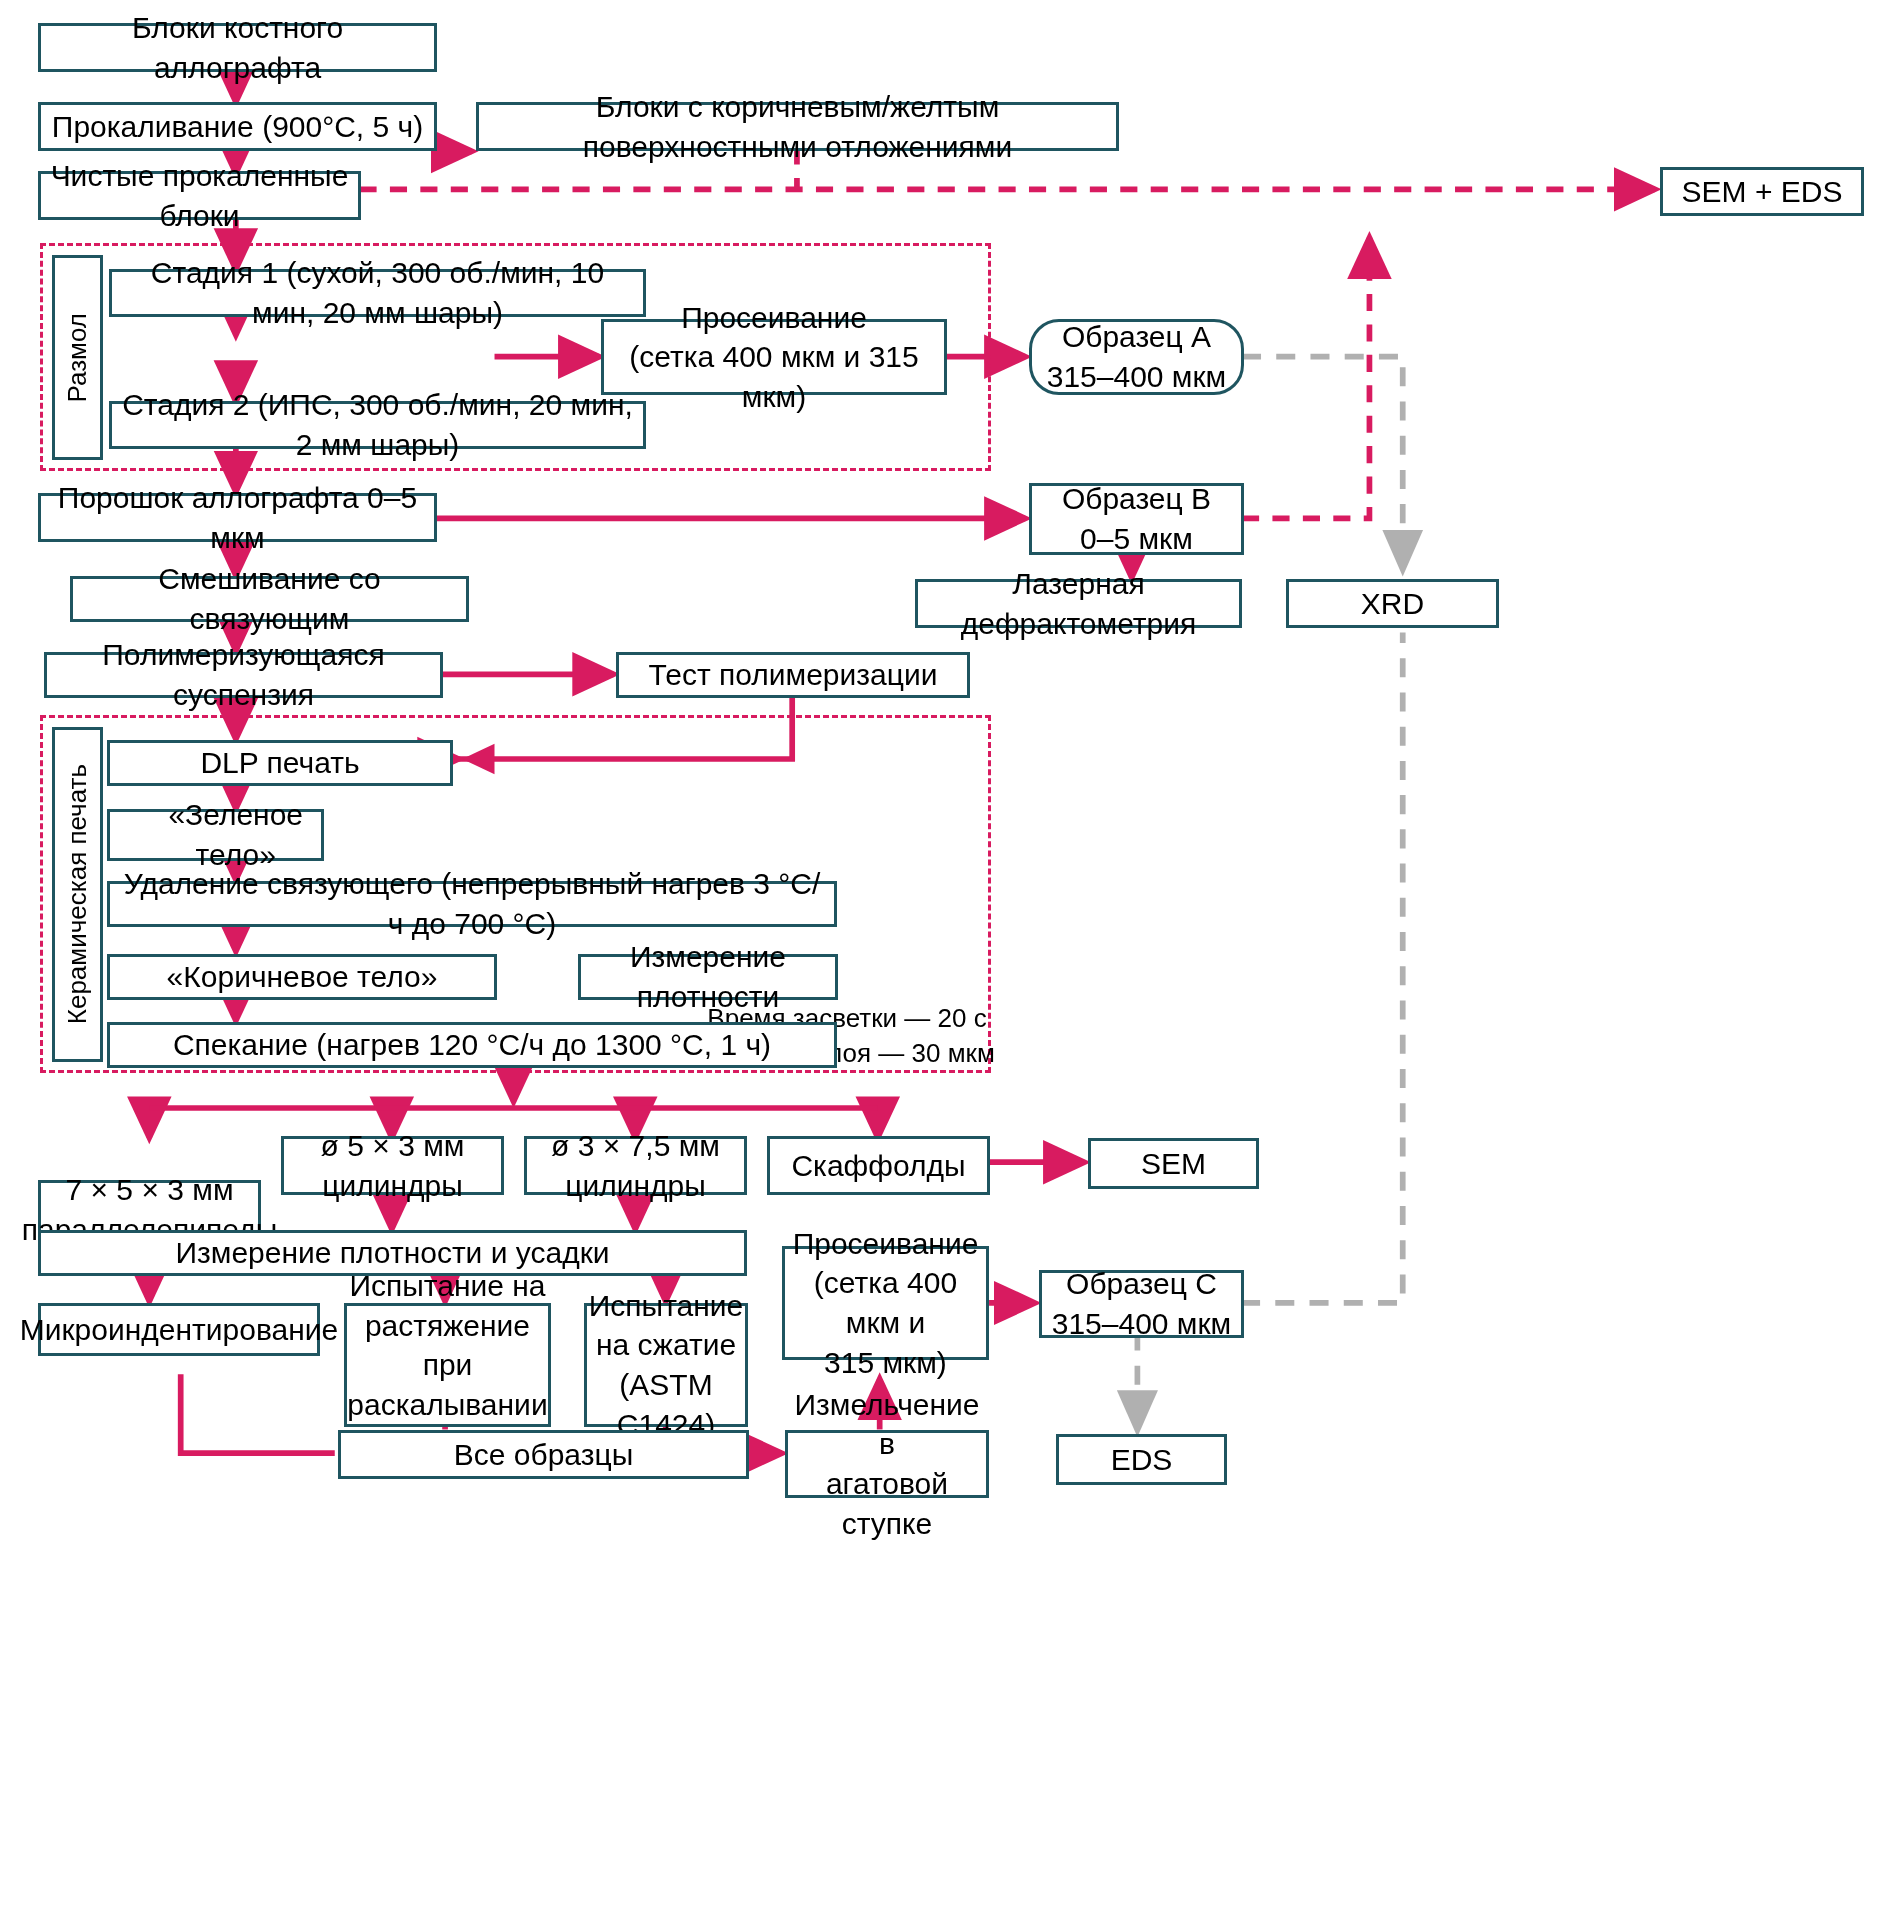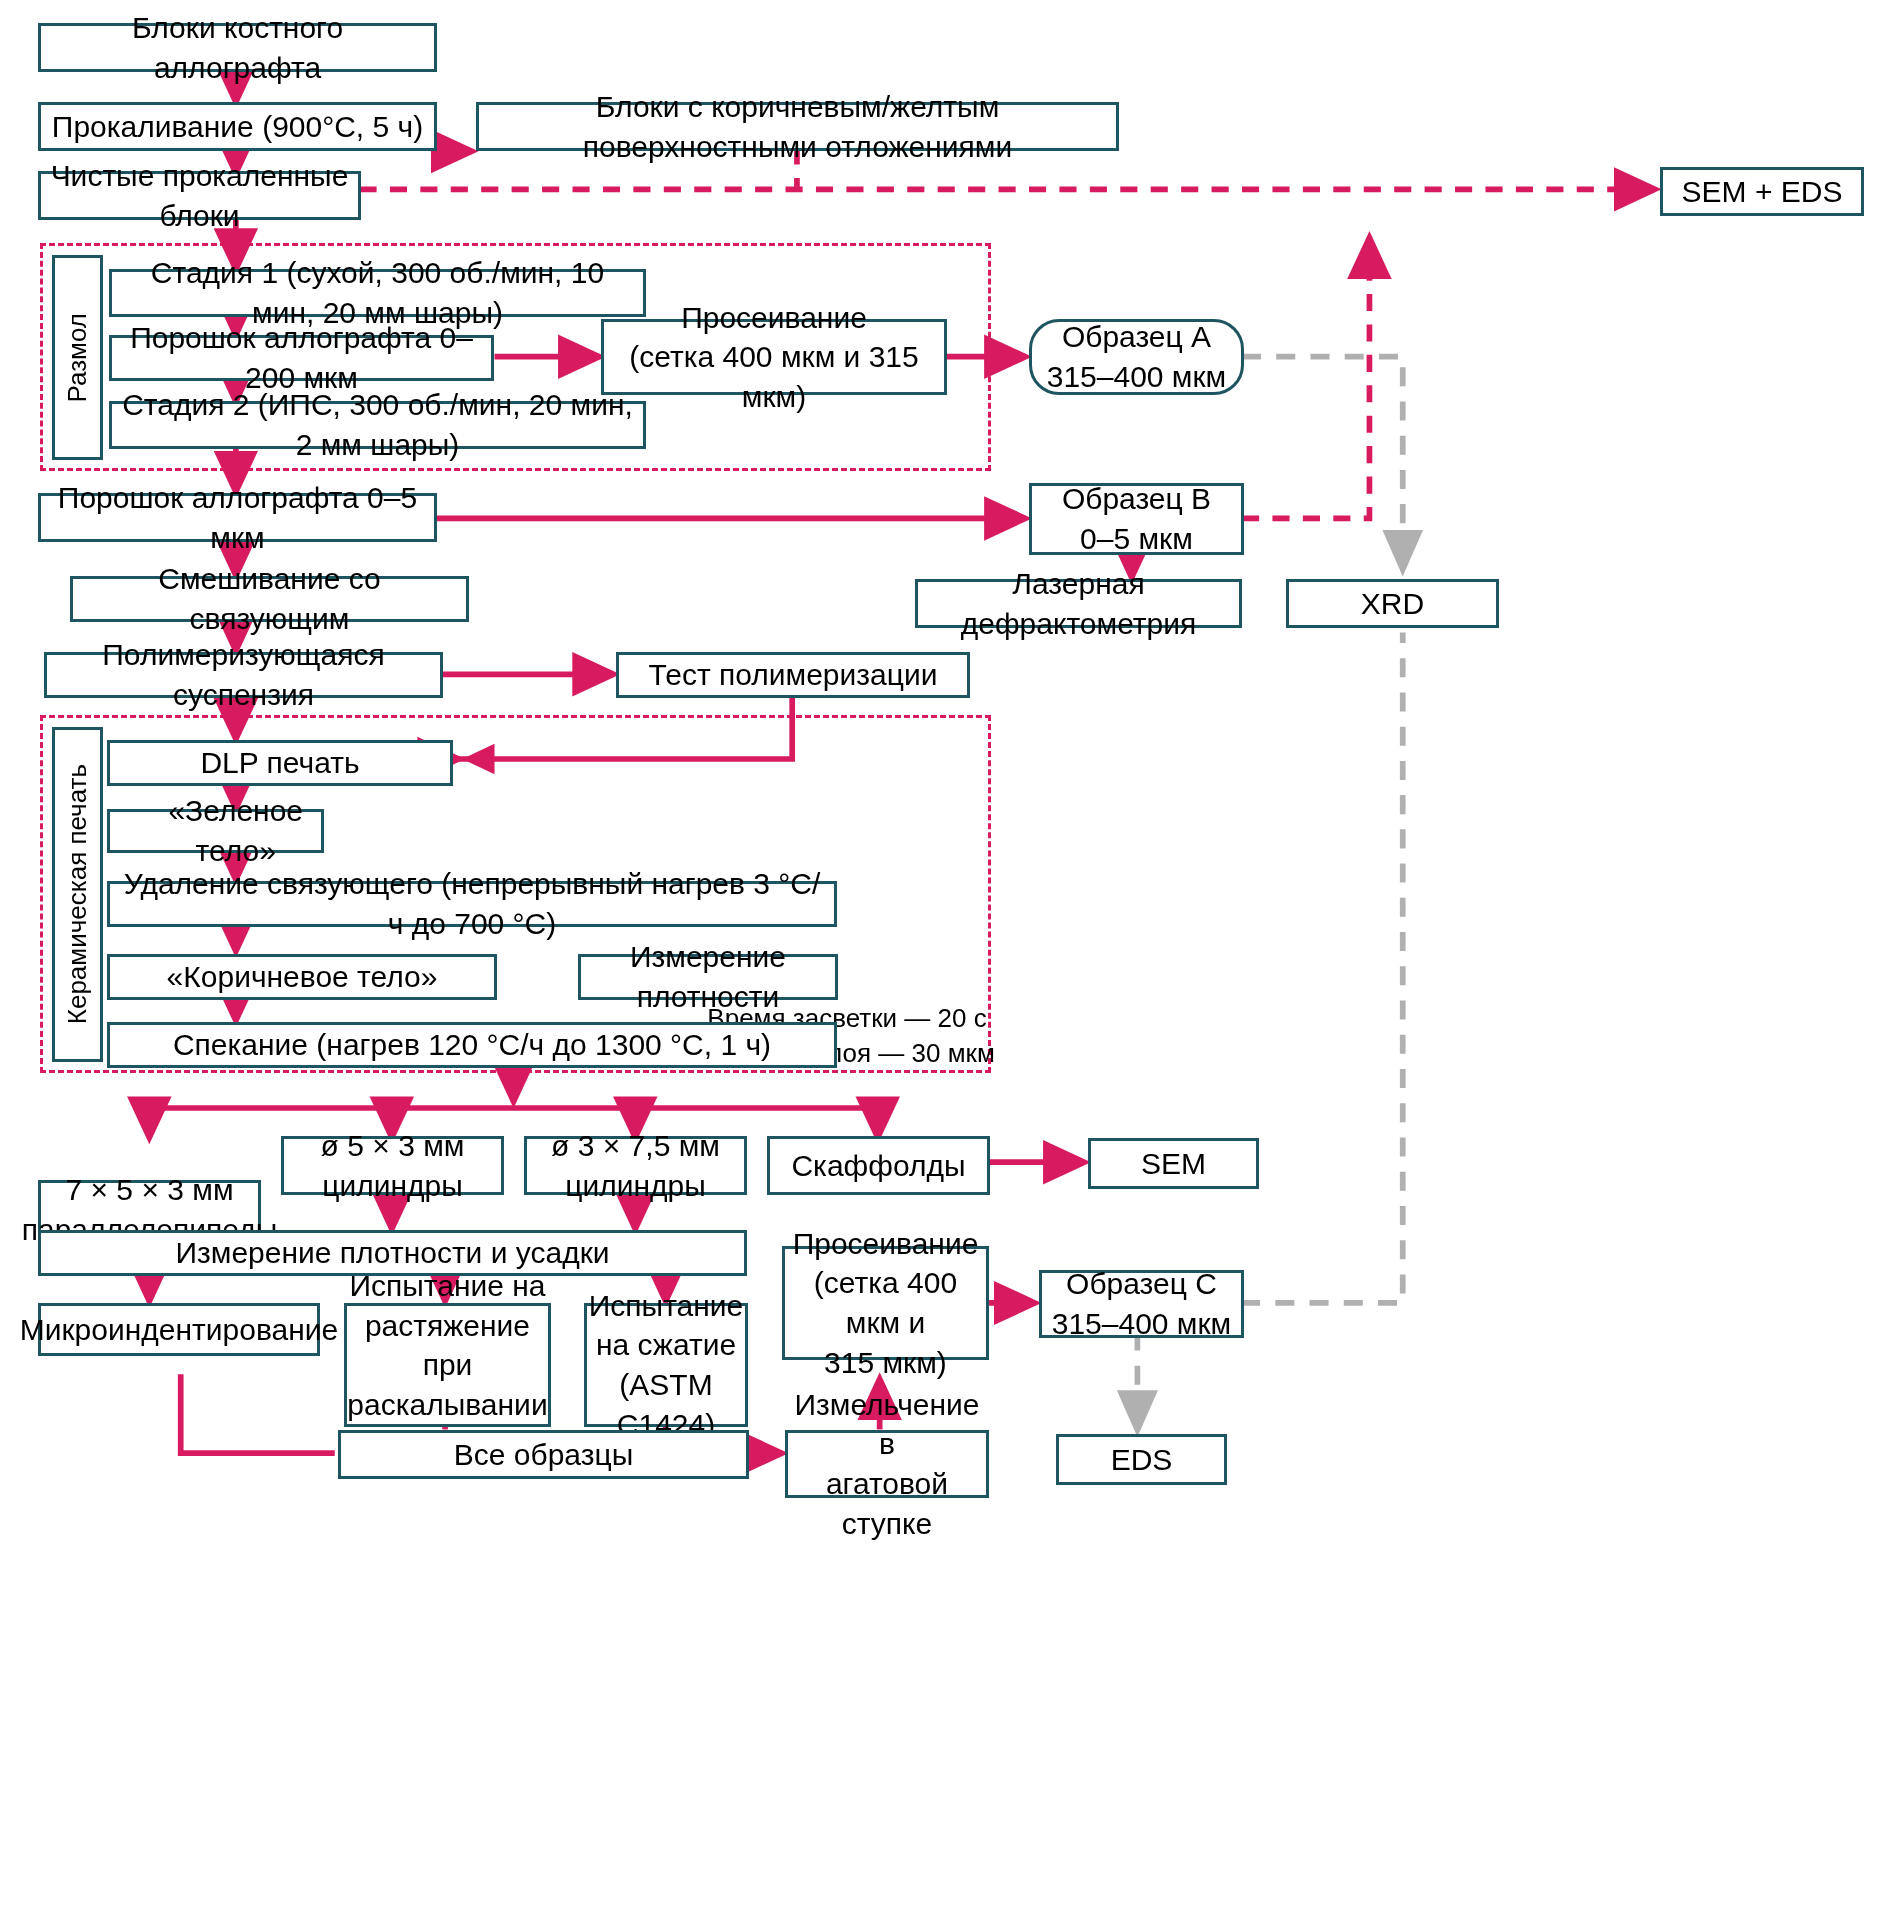--- a/index.html
+++ b/index.html
@@ -209,21 +209,20 @@
   <div class="node" style="left:38px; top:102px; width:399px; height:49px;">Прокаливание (900°C, 5 ч)</div>
 
   <div class="node" style="left:476px; top:102px; width:643px; height:49px;">Блоки с коричневым/желтым поверхностными отложениями</div>
 
   <div class="node" style="left:38px; top:171px; width:323px; height:49px;">Чистые прокаленные блоки</div>
 
   <div class="node" style="left:1660px; top:167px; width:204px; height:49px;">SEM + EDS</div>
 
   <div class="node" style="left:109px; top:269px; width:537px; height:48px;">Стадия 1 (сухой, 300 об./мин, 10 мин, 20 мм шары)</div>
 
-  <div class="node" style="left:109px; top:335px; width:385px; height:46px;">Порошок аллографта 0–200 мкм</div>
 
   <div class="node" style="left:109px; top:401px; width:537px; height:48px;">Стадия 2 (ИПС, 300 об./мин, 20 мин, 2 мм шары)</div>
 
   <div class="node" style="left:601px; top:319px; width:346px; height:76px; white-space:pre-line;">Просеивание
 (сетка 400 мкм и 315 мкм)</div>
 
   <div class="node" style="left:1029px; top:319px; width:215px; height:76px; white-space:pre-line;border-radius:30px;">Образец А
 315–400 мкм</div>
 
   <div class="node" style="left:38px; top:493px; width:399px; height:49px;">Порошок аллографта 0–5 мкм</div>
@@ -236,21 +235,21 @@
   <div class="node" style="left:1286px; top:579px; width:213px; height:49px;">XRD</div>
 
   <div class="node" style="left:38px; top:576px; width:399px; height:46px;margin-left:32px;">Смешивание со связующим</div>
 
   <div class="node" style="left:44px; top:652px; width:399px; height:46px;">Полимеризующаяся суспензия</div>
 
   <div class="node" style="left:616px; top:652px; width:354px; height:46px;">Тест полимеризации</div>
 
   <div class="node" style="left:107px; top:740px; width:346px; height:46px;">DLP печать</div>
 
-  <div class="node" style="left:107px; top:809px; width:217px; height:44px;padding-left:48px;">«Зеленое тело»</div>
+  <div class="node" style="left:107px; top:809px; width:217px; height:52px;padding-left:48px;">«Зеленое тело»</div>
 
   <div class="node" style="left:107px; top:881px; width:730px; height:46px;">Удаление связующего (непрерывный нагрев 3 °C/ч до 700 °C)</div>
 
   <div class="node" style="left:107px; top:954px; width:390px; height:46px;">«Коричневое тело»</div>
 
   <div class="node" style="left:578px; top:954px; width:260px; height:46px;">Измерение плотности</div>
 
   <div class="node" style="left:107px; top:1022px; width:730px; height:46px;">Спекание (нагрев 120 °C/ч до 1300 °C, 1 ч)</div>
 
   <div class="node" style="left:38px; top:1180px; width:223px; height:59px; white-space:pre-line;">7 × 5 × 3 мм

